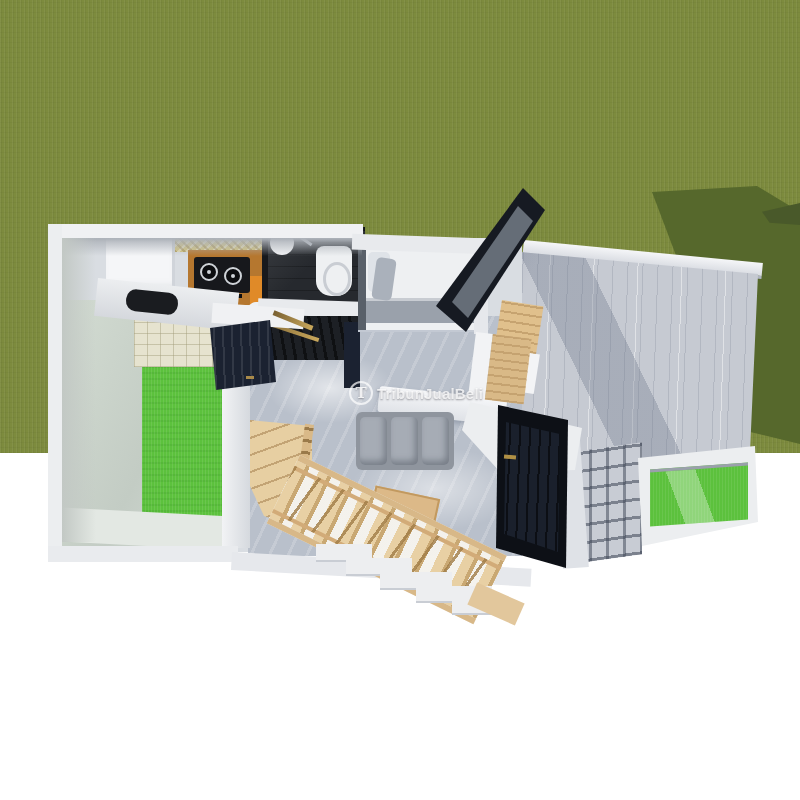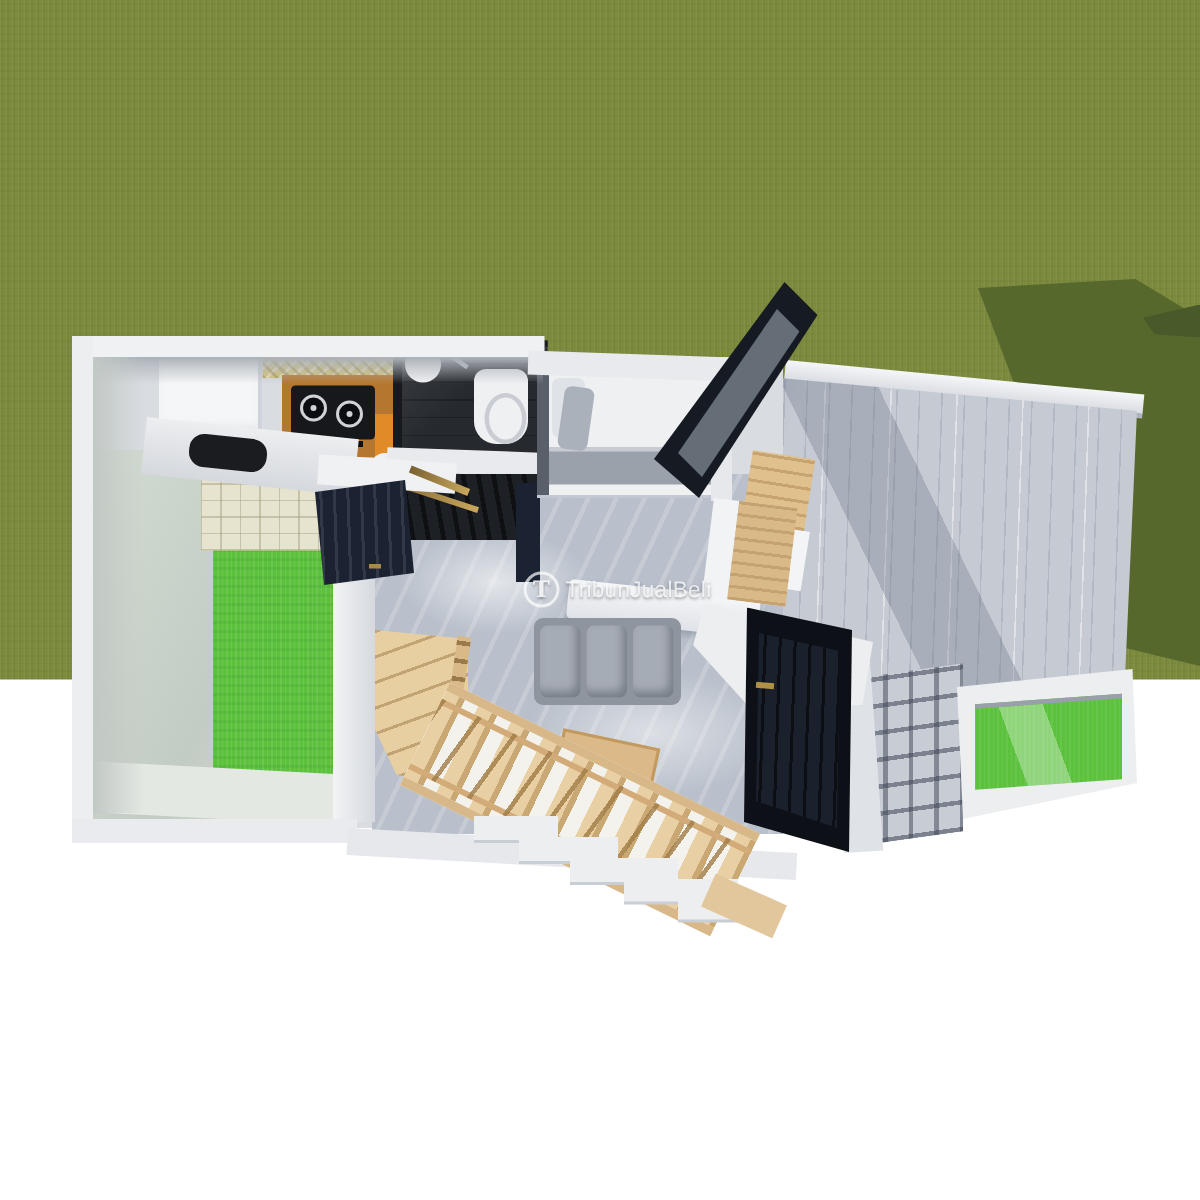--- a/index.html
+++ b/index.html
@@ -169,21 +169,21 @@
   .ws3{left:380px;top:572px;width:72px;height:16px;} .ws4{left:416px;top:586px;width:76px;height:15px;}
   .ws5{left:452px;top:599px;width:62px;height:14px;}
   .stair-tip{left:470px;top:592px;width:52px;height:24px;transform:rotate(24deg);background:#e2c79c;}
   .beam{left:372px;top:492px;width:62px;height:24px;transform:rotate(12deg);background:#dcb988;border:2px solid #c2995f;}
 
   
   .watermark{left:349px;top:381px;display:flex;align-items:center;gap:4px;z-index:50;}
   .wm-logo{width:20px;height:20px;border:2px solid rgba(255,255,255,.7);border-radius:50%;
     color:rgba(255,255,255,.85);font-family:"DejaVu Serif",serif;font-weight:bold;font-size:15px;
     display:flex;align-items:center;justify-content:center;text-shadow:0 1px 2px rgba(60,60,70,.5);}
-  .wm-text{font-weight:normal;font-size:15px;color:rgba(255,255,255,.78);
+  .wm-text{font-weight:bold;font-size:15px;color:rgba(255,255,255,.78);
     text-shadow:0 1px 2px rgba(60,60,70,.5);letter-spacing:.2px;}
 </style>
 </head>
 <body>
 
 <div id="canvas">
 
   <div class="abs grass"></div>
   <div class="abs grass-shadow"></div>
   <div class="abs shadow-wedge"></div>

